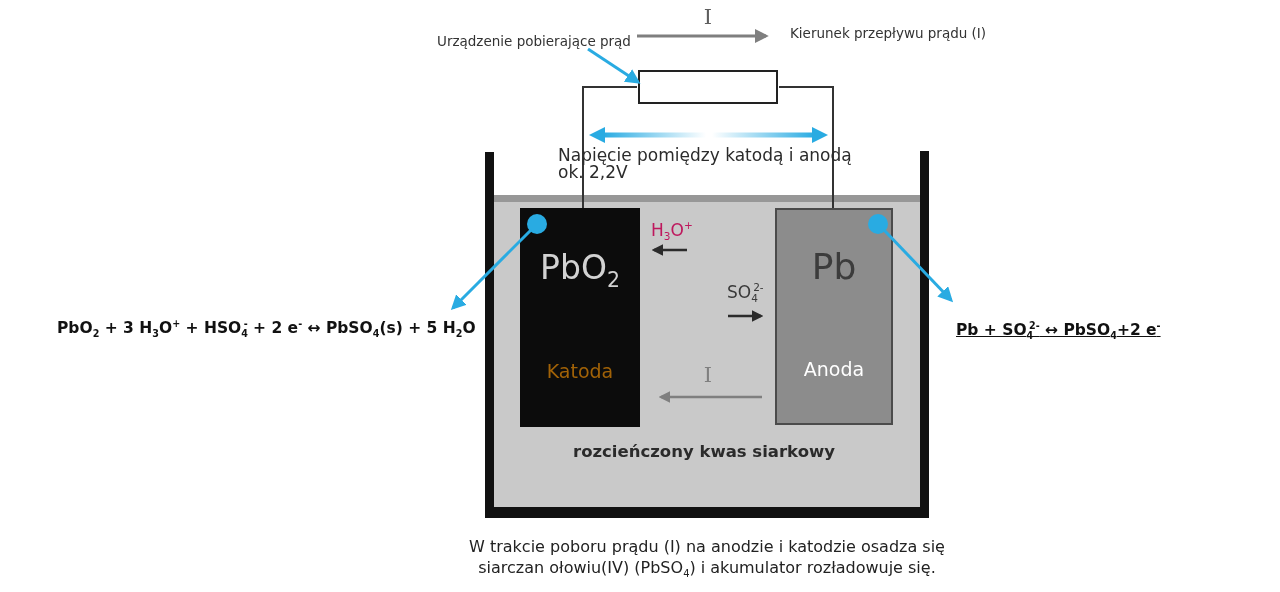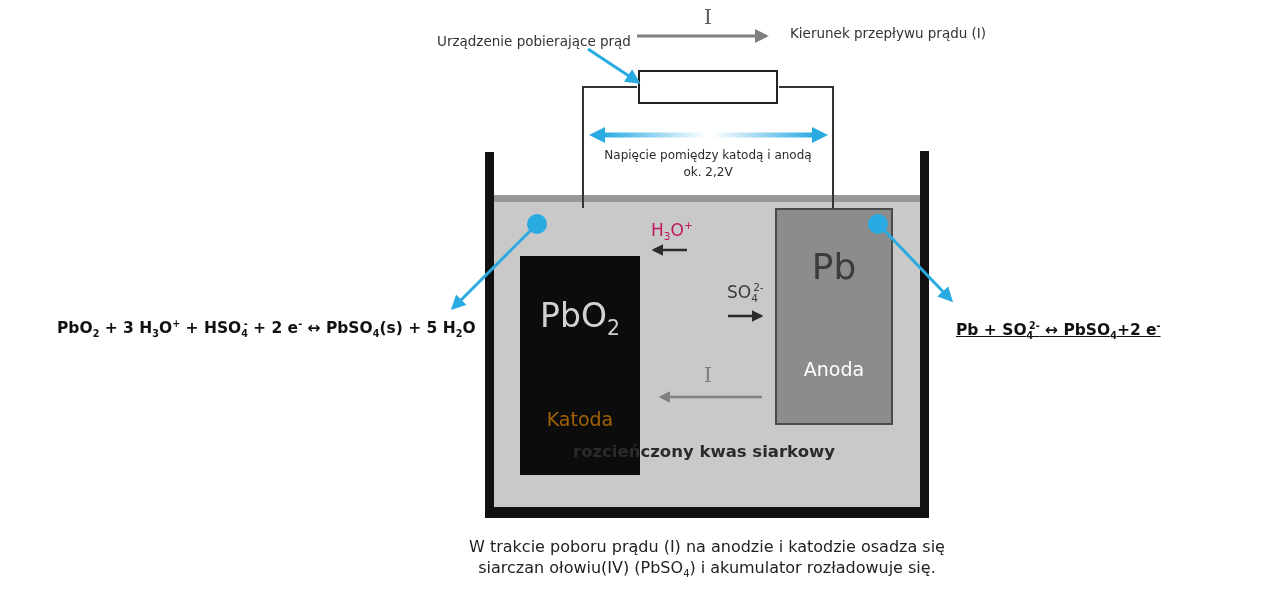--- a/index.html
+++ b/index.html
@@ -12,38 +12,38 @@
   .stage{position:relative;width:1280px;height:592px;overflow:hidden;}
   .abs{position:absolute;}
   
   .wall-left {left:485px;top:152px;width:9px;height:366px;background:var(--container);}
   .wall-right{left:920px;top:151px;width:9px;height:367px;background:var(--container);}
   .base      {left:485px;top:507px;width:444px;height:11px;background:var(--container);}
   .liquid    {left:494px;top:195px;width:426px;height:312px;background:var(--liquid);}
   .surface   {left:494px;top:195px;width:426px;height:7px;background:var(--liquid-surface);}
   
   .electrode{box-sizing:border-box;}
-  .cathode{left:520px;top:208px;width:120px;height:219px;background:var(--cathode-bg);margin-top:48px;}
+  .cathode{left:520px;top:208px;width:120px;height:219px;background:var(--cathode-bg);}
   .anode  {left:775px;top:208px;width:118px;height:217px;background:var(--anode-bg);border:2px solid var(--anode-border);}
   .electrode .formula{position:absolute;width:100%;text-align:center;}
   .electrode .ename  {position:absolute;width:100%;text-align:center;font-size:19px;}
   .cathode .formula{top:40px;font-size:33px;color:#d2d2d2;}
   .cathode .ename  {top:152px;color:#a16207;}
   .anode .formula{top:36px;font-size:36px;color:#3c3c3c;}
   .anode .ename  {top:148px;color:#ffffff;}
   
   .resistor{left:638px;top:70px;width:140px;height:34px;background:#ffffff;border:2px solid #222222;box-sizing:border-box;}
   
   .overlay{left:0;top:0;width:1280px;height:592px;pointer-events:none;}
   
   .lbl{white-space:nowrap;}
   .lbl-device   {left:437px;top:25px;font-size:13.5px;color:#333;margin-top:8px;}
   .lbl-direction{left:790px;top:25px;font-size:13.5px;color:#333;}
   .i-top{left:668px;top:5px;width:80px;text-align:center;font-family:"DejaVu Serif","Liberation Serif",serif;font-size:21px;color:#5e5e5e;}
-  .lbl-voltage{left:558px;top:147px;width:300px;text-align:center;font-size:12px;line-height:17px;color:#2b2b2b;}
+  .lbl-voltage{left:558px;top:147px;width:300px;text-align:left;font-size:17px;line-height:17px;color:#2b2b2b;}
   .lbl-h3o{left:651px;top:219px;font-size:17px;color:#be185d;}
   .lbl-so4{left:727px;top:281px;font-size:17px;color:#3a3a3a;}
   .i-mid{left:668px;top:363px;width:80px;text-align:center;font-family:"DejaVu Serif","Liberation Serif",serif;font-size:21px;color:#7f7f7f;}
   .lbl-acid{left:554px;top:442px;width:300px;text-align:center;color:#2b2b2b;}
   .lbl-acid .l1{font-size:16.5px;font-weight:bold;}
   .lbl-acid .l2{font-size:15.5px;margin-top:3px;}
   .equation{font-size:15.5px;font-weight:bold;color:#111;}
   .eq-left {left:57px;top:318px;}
   .eq-right{left:956px;top:320px;text-decoration:underline;}
   .caption{left:417px;top:536px;width:580px;text-align:center;font-size:16px;line-height:21px;color:#222;}

